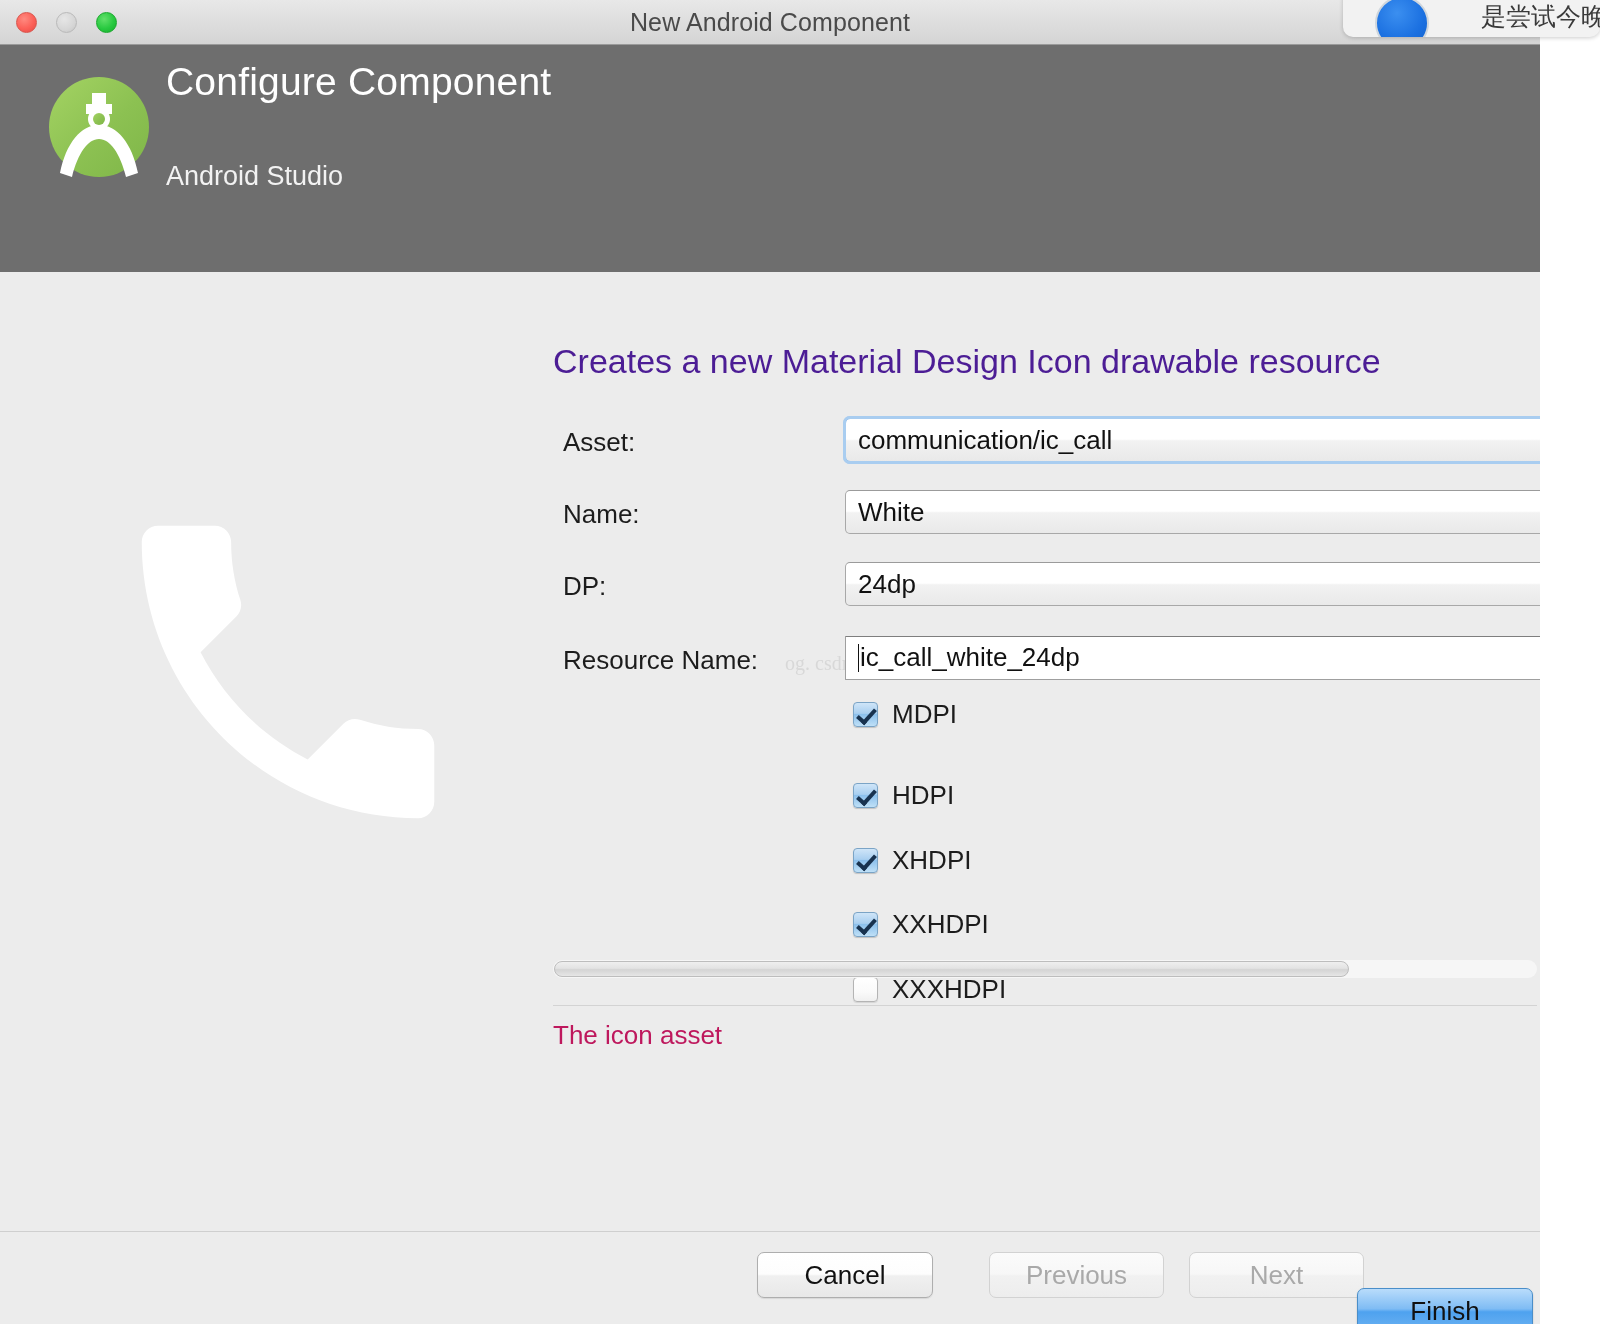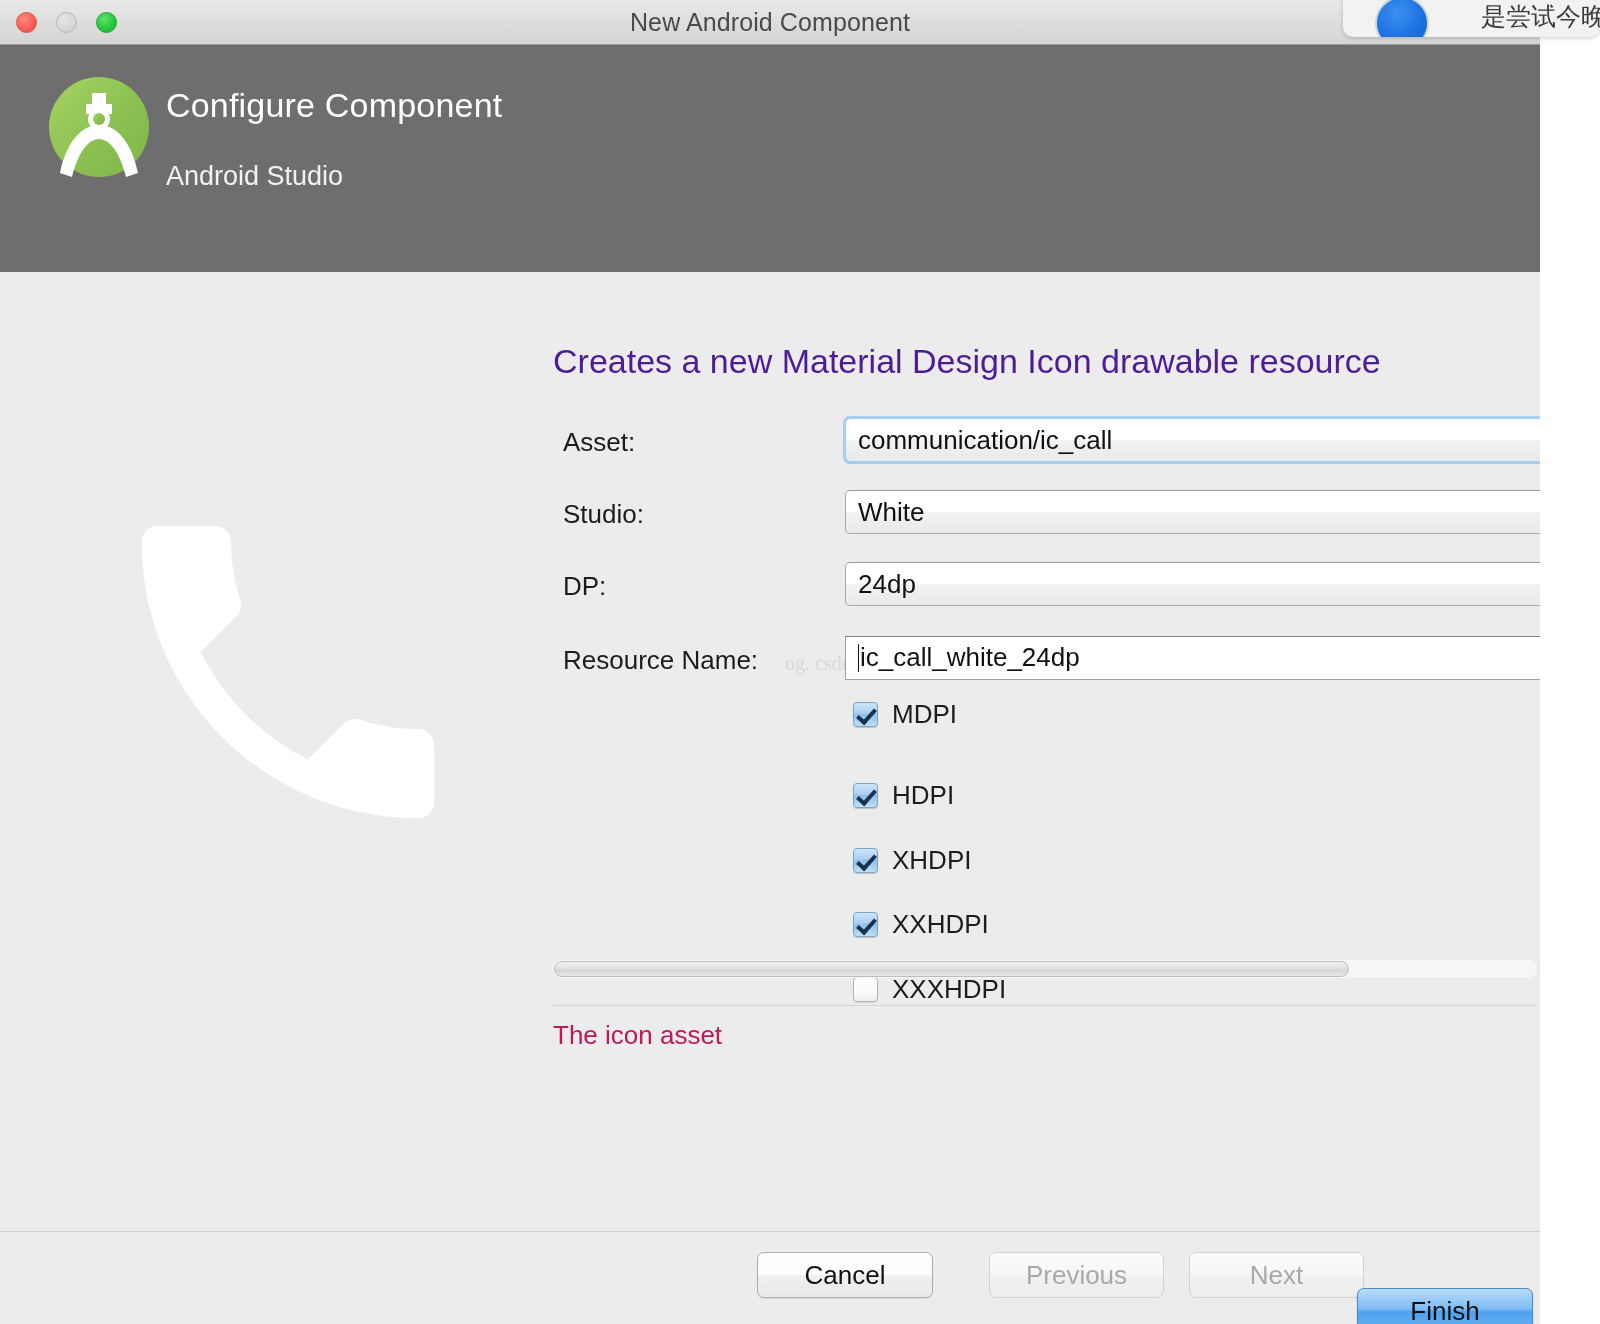--- a/index.html
+++ b/index.html
@@ -63,22 +63,22 @@
     background: #6e6e6e;
     overflow: hidden;
   }
   #as-logo {
     position: absolute;
     left: 46px; top: 24px;
     width: 106px; height: 112px;
   }
   #banner-title {
     position: absolute;
-    left: 166px; top: 41px;
-    font-size: 34px;
+    left: 166px; top: 15px;
+    font-size: 39px;
     color: #ffffff;
     font-weight: normal;
     letter-spacing: 0.2px;
   }
   #banner-subtitle {
     position: absolute;
     left: 166px; top: 116px;
     font-size: 27px;
     color: #f2f2f2;
     font-weight: normal;
@@ -357,21 +357,21 @@
     </svg>
 
     <div id="desc">Creates a new Material Design Icon drawable resource</div>
 
     <div class="form-row" style="top:146px">
       <div class="form-label">Asset:</div>
       <div class="field combo focused">communication/ic_call</div>
     </div>
 
     <div class="form-row" style="top:218px">
-      <div class="form-label">Studio:</div>
+      <div class="form-label">Name:</div>
       <div class="field combo">White</div>
     </div>
 
     <div class="form-row" style="top:290px">
       <div class="form-label">DP:</div>
       <div class="field combo">24dp</div>
     </div>
 
     <div class="form-row" style="top:364px">
       <div class="form-label">Resource Name:</div>

